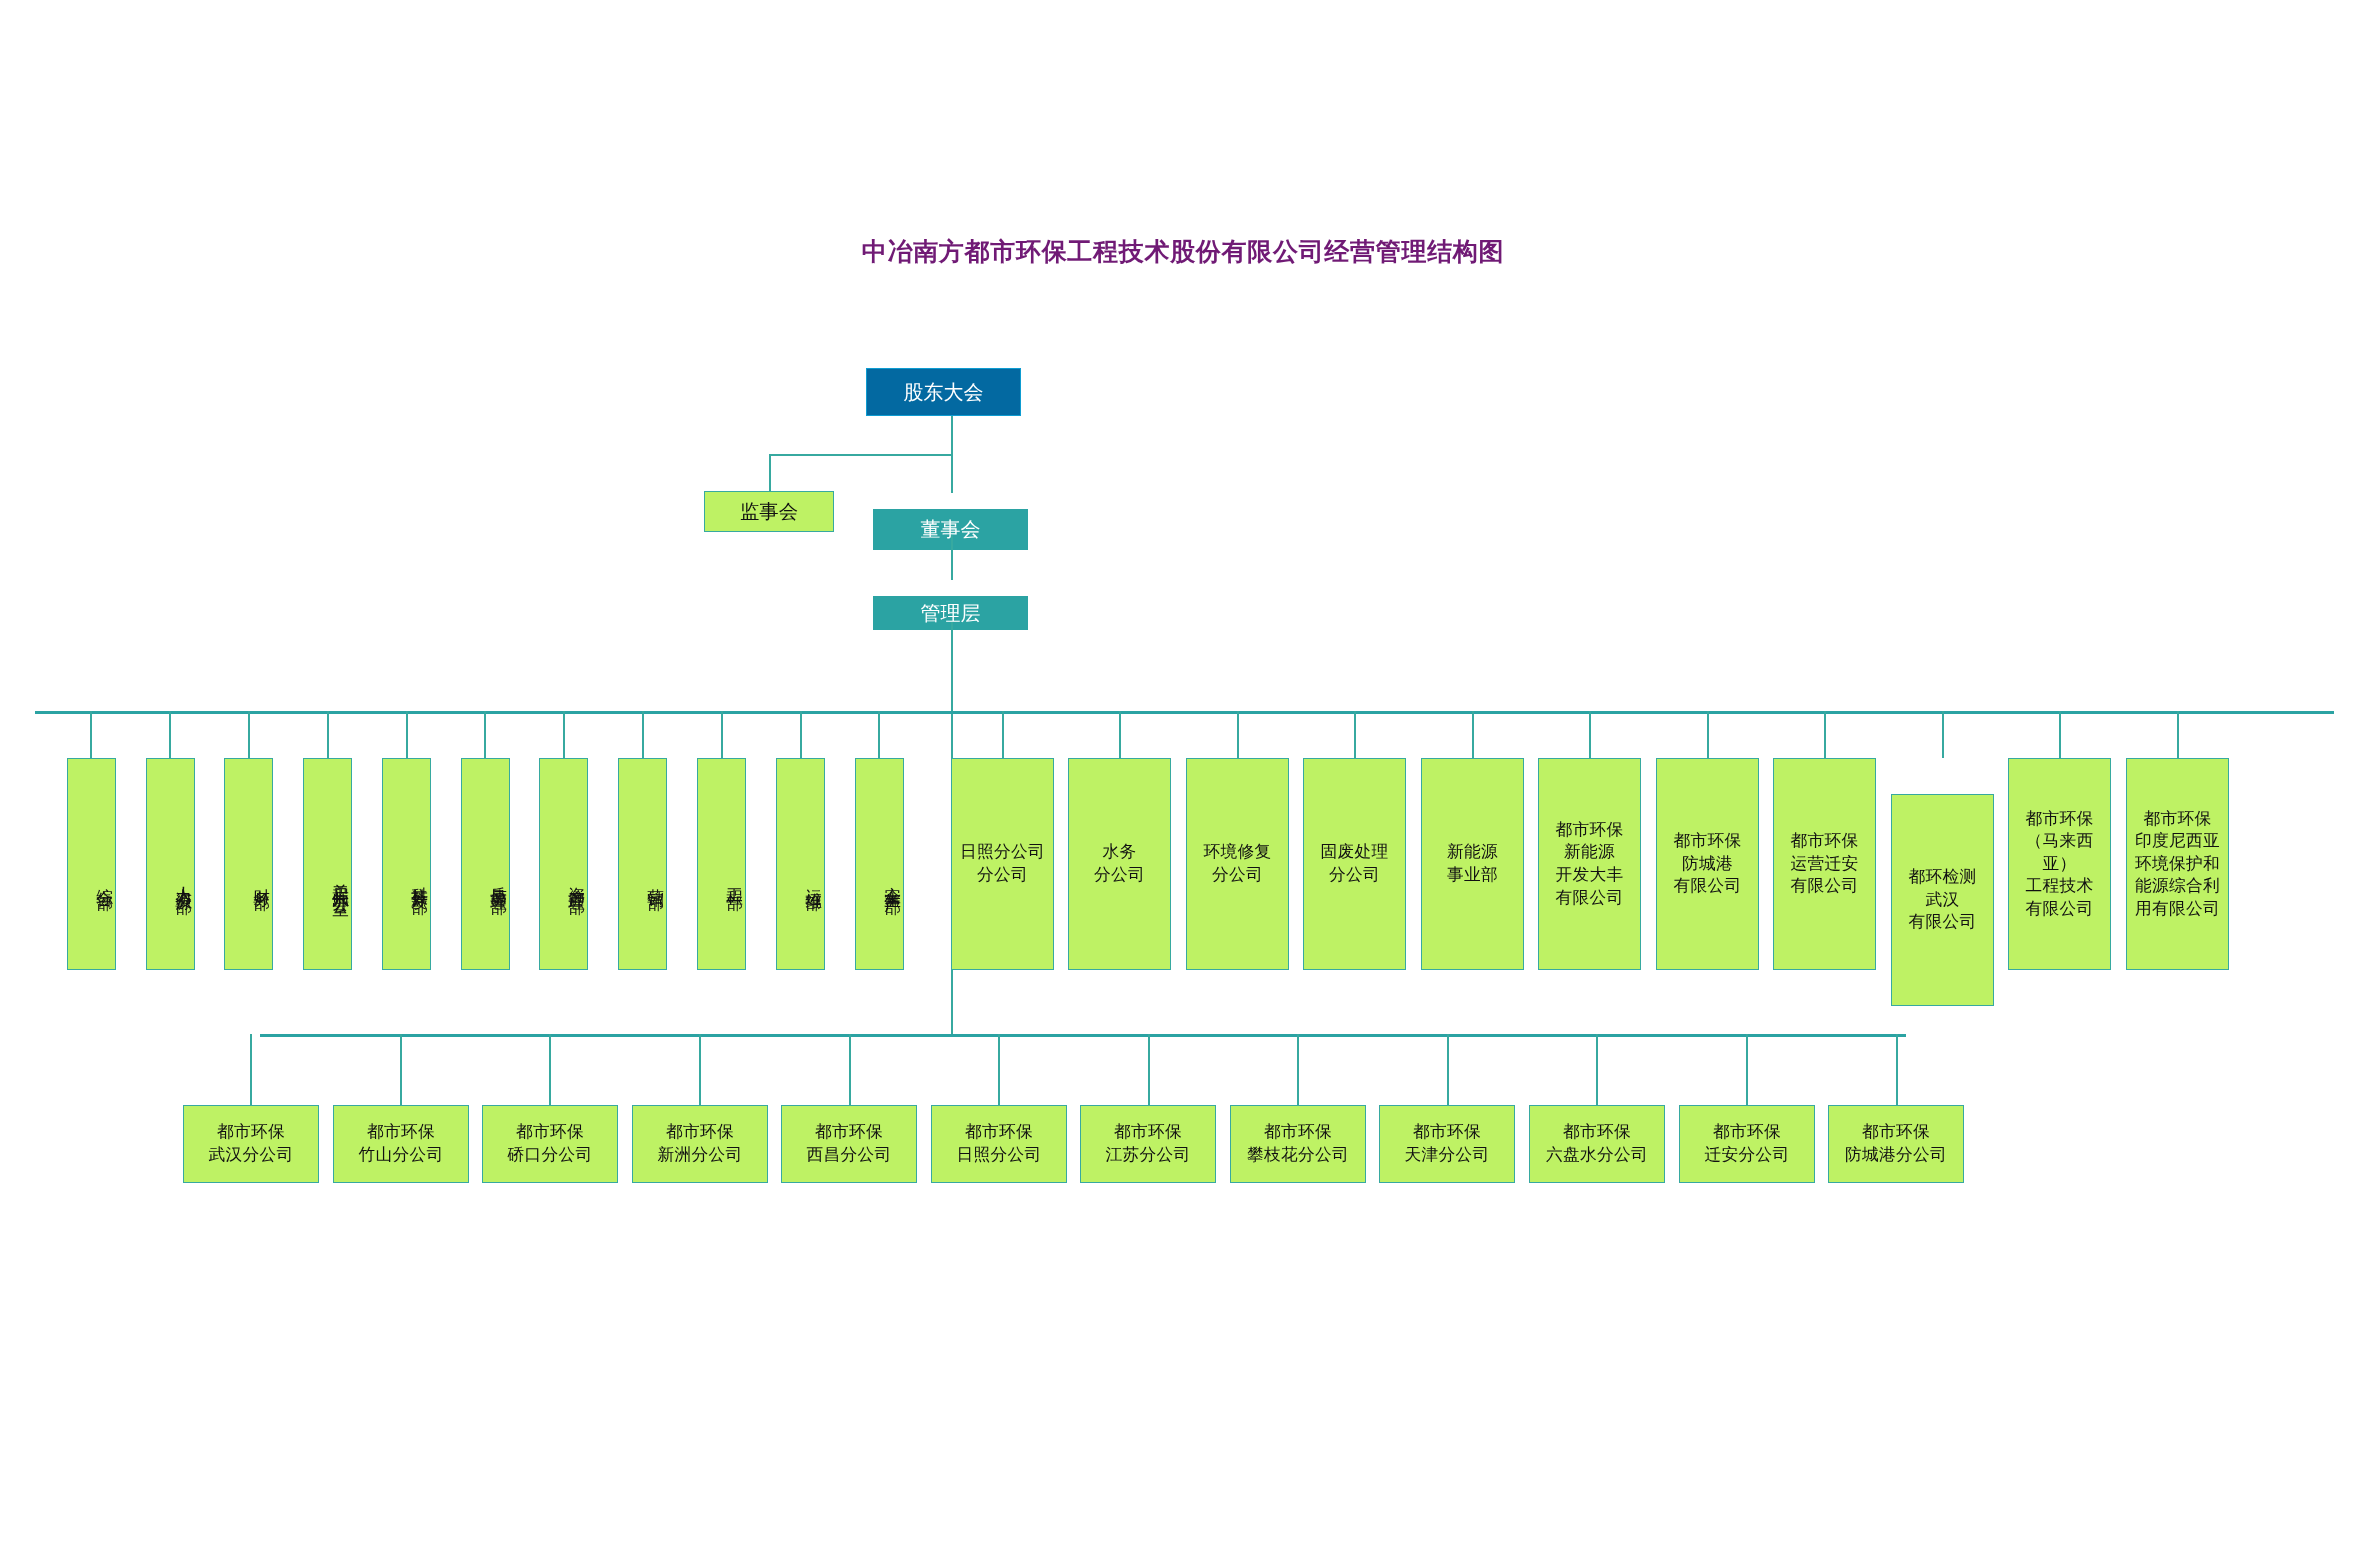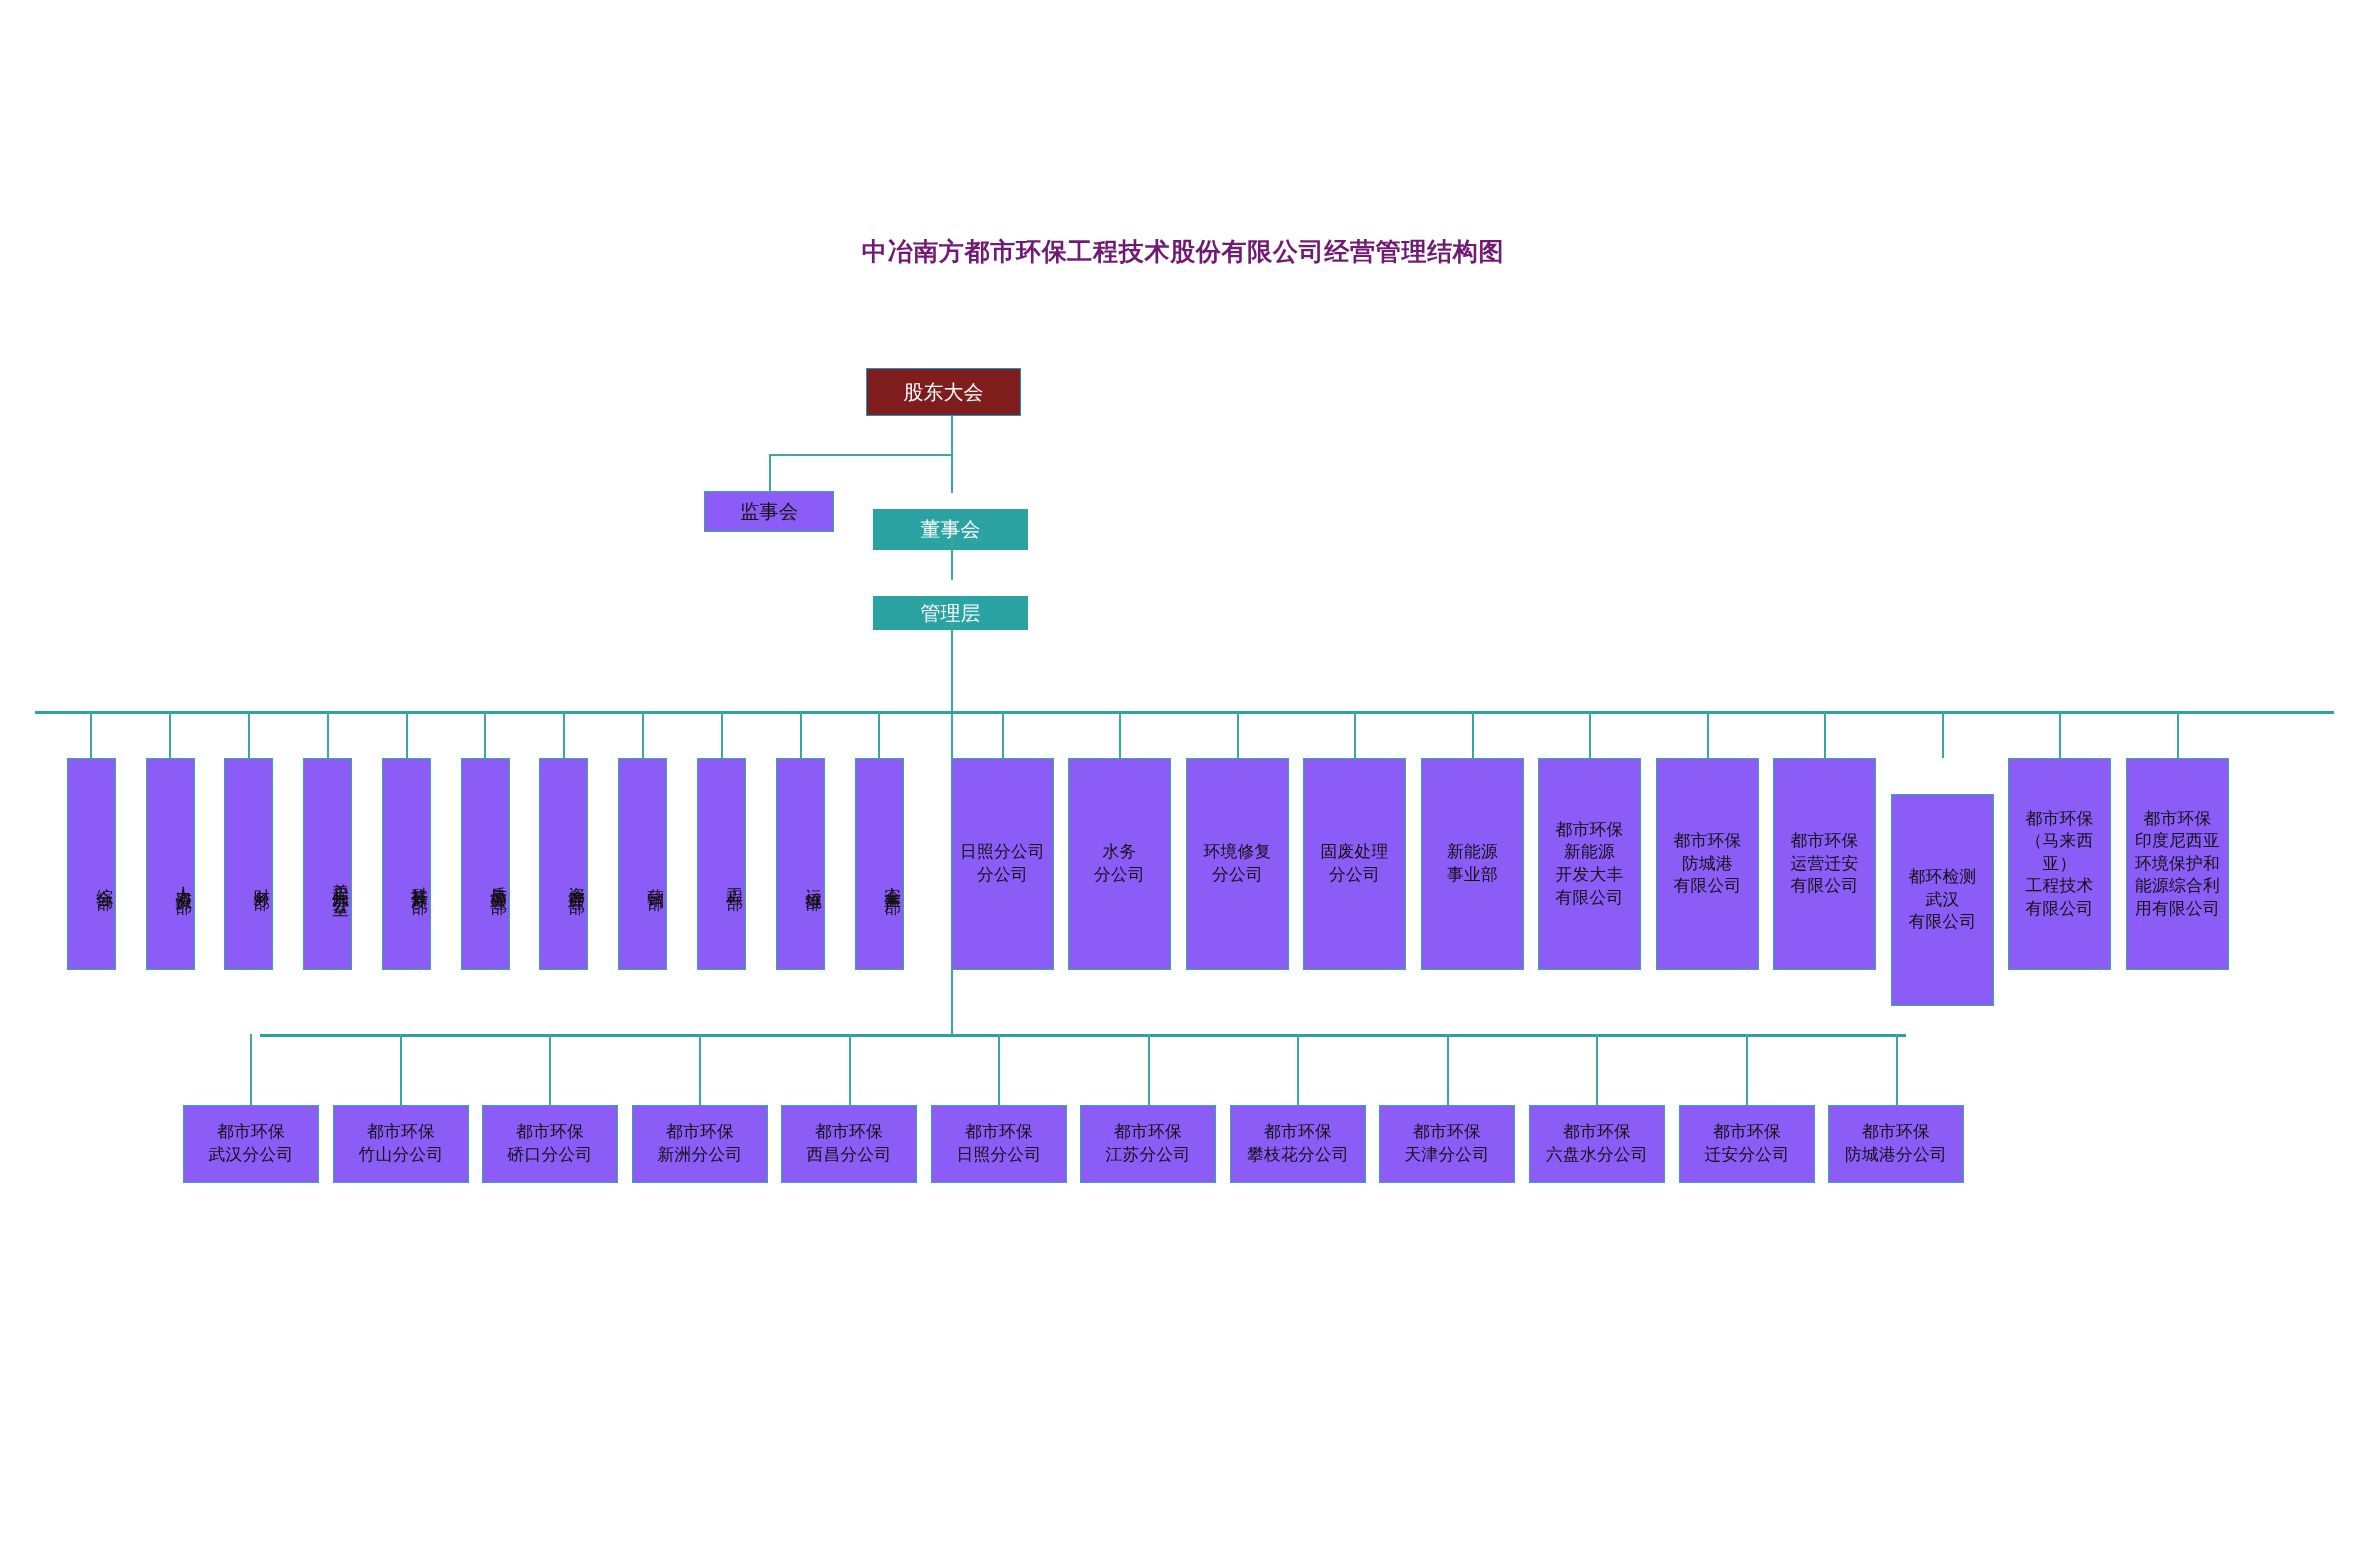--- a/index.html
+++ b/index.html
@@ -37,34 +37,34 @@
   .node {
     position: absolute;
     box-sizing: border-box;
     display: flex;
     align-items: center;
     justify-content: center;
     text-align: center;
     line-height: 1.35;
   }
   .node.filled-blue {
-    background: #7f1d1d;
+    background: #0369a1;
     color: #ffffff;
     border: 0.7px solid #0e9cd1;
     font-size: 20px;
   }
   .node.filled-teal {
     background: #2ba3a3;
     color: #ffffff;
     border: 0.7px solid #2ba3a3;
     font-size: 20px;
     margin-top: 16px;
   }
   .node.outline {
-    background: #8b5cf6;
+    background: #bef264;
     color: #111111;
     border: 1.3px solid #37a9a0;
     font-size: 18px;
   }
 
   
   .node.vert {
     writing-mode: vertical-rl;
     text-orientation: upright;
     letter-spacing: 2.7px;

